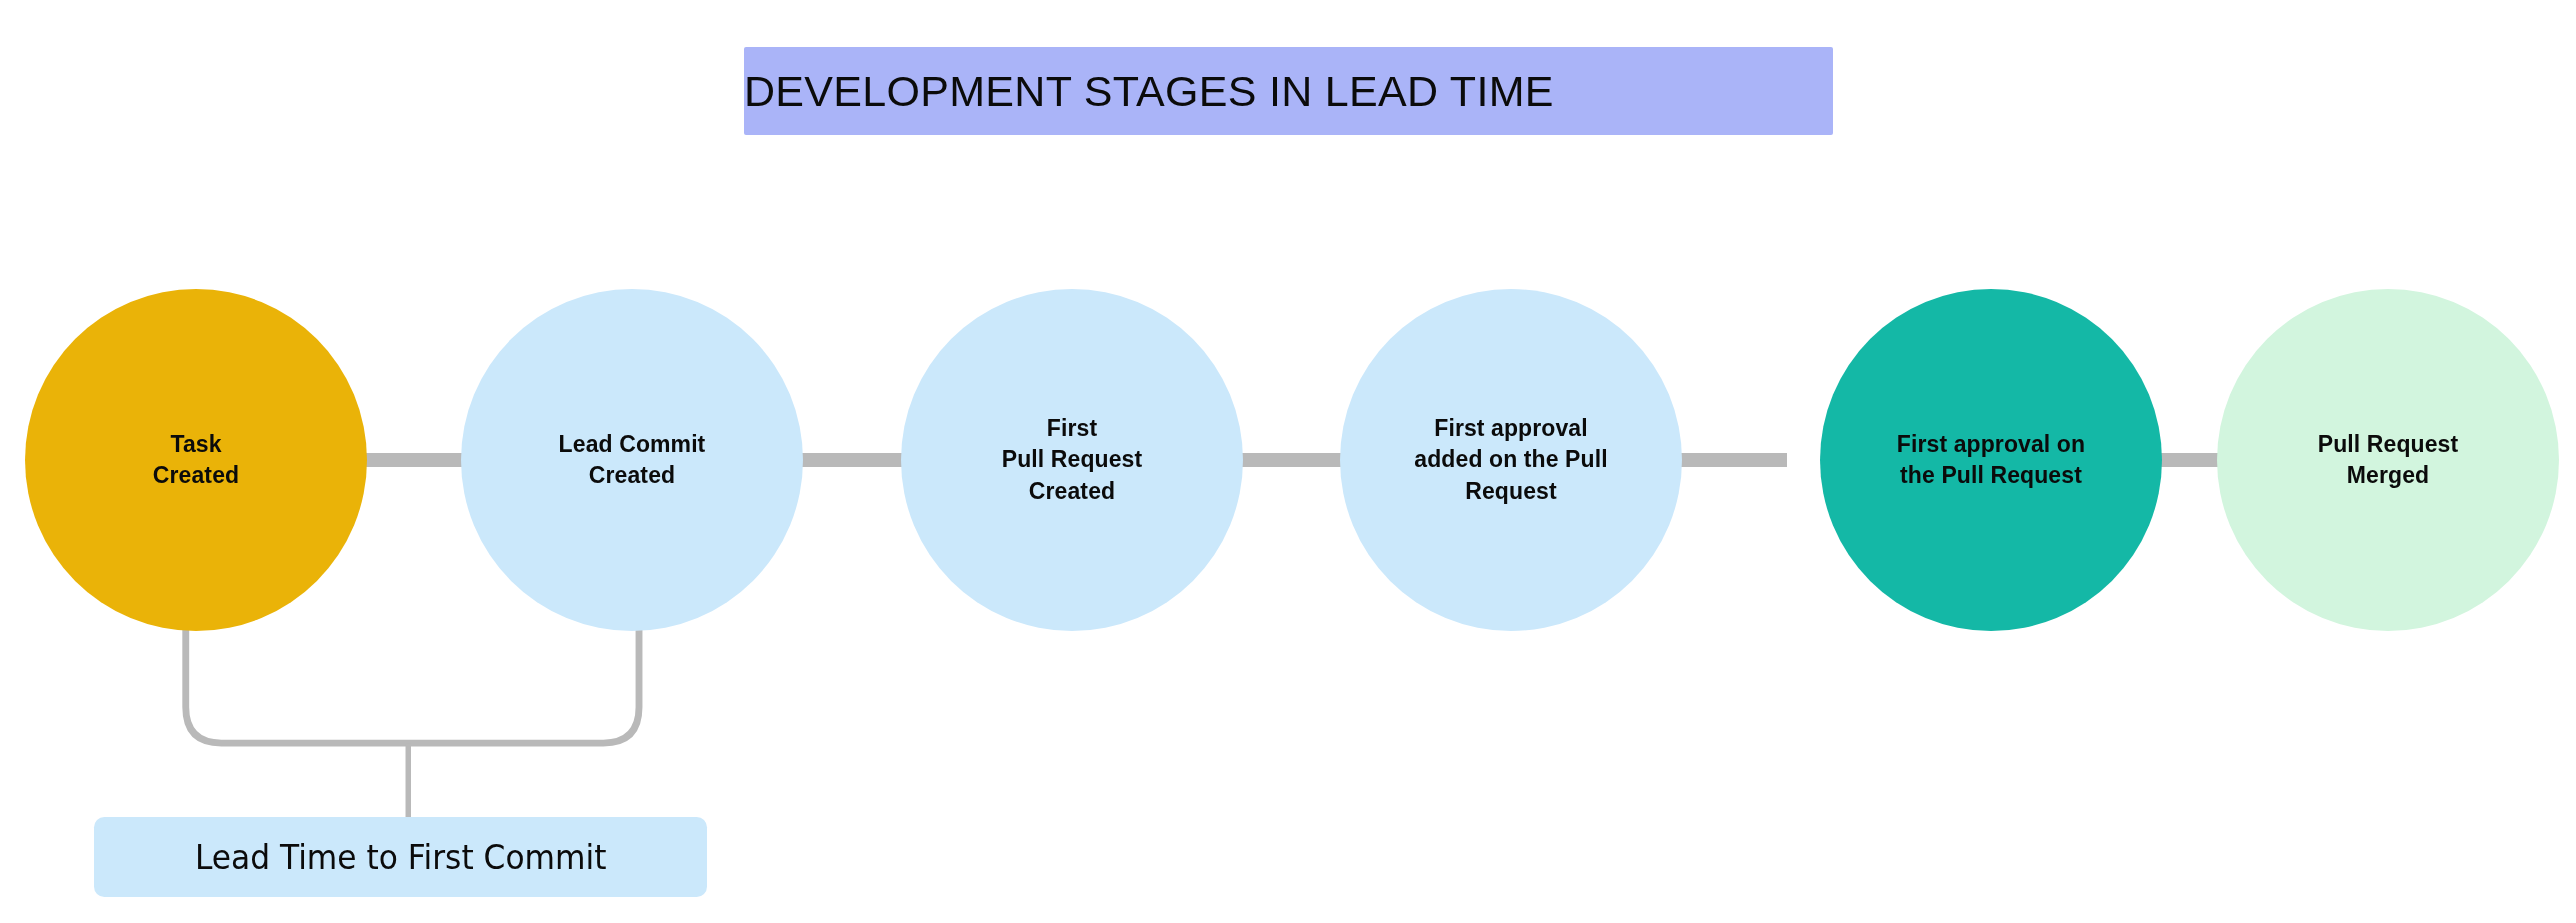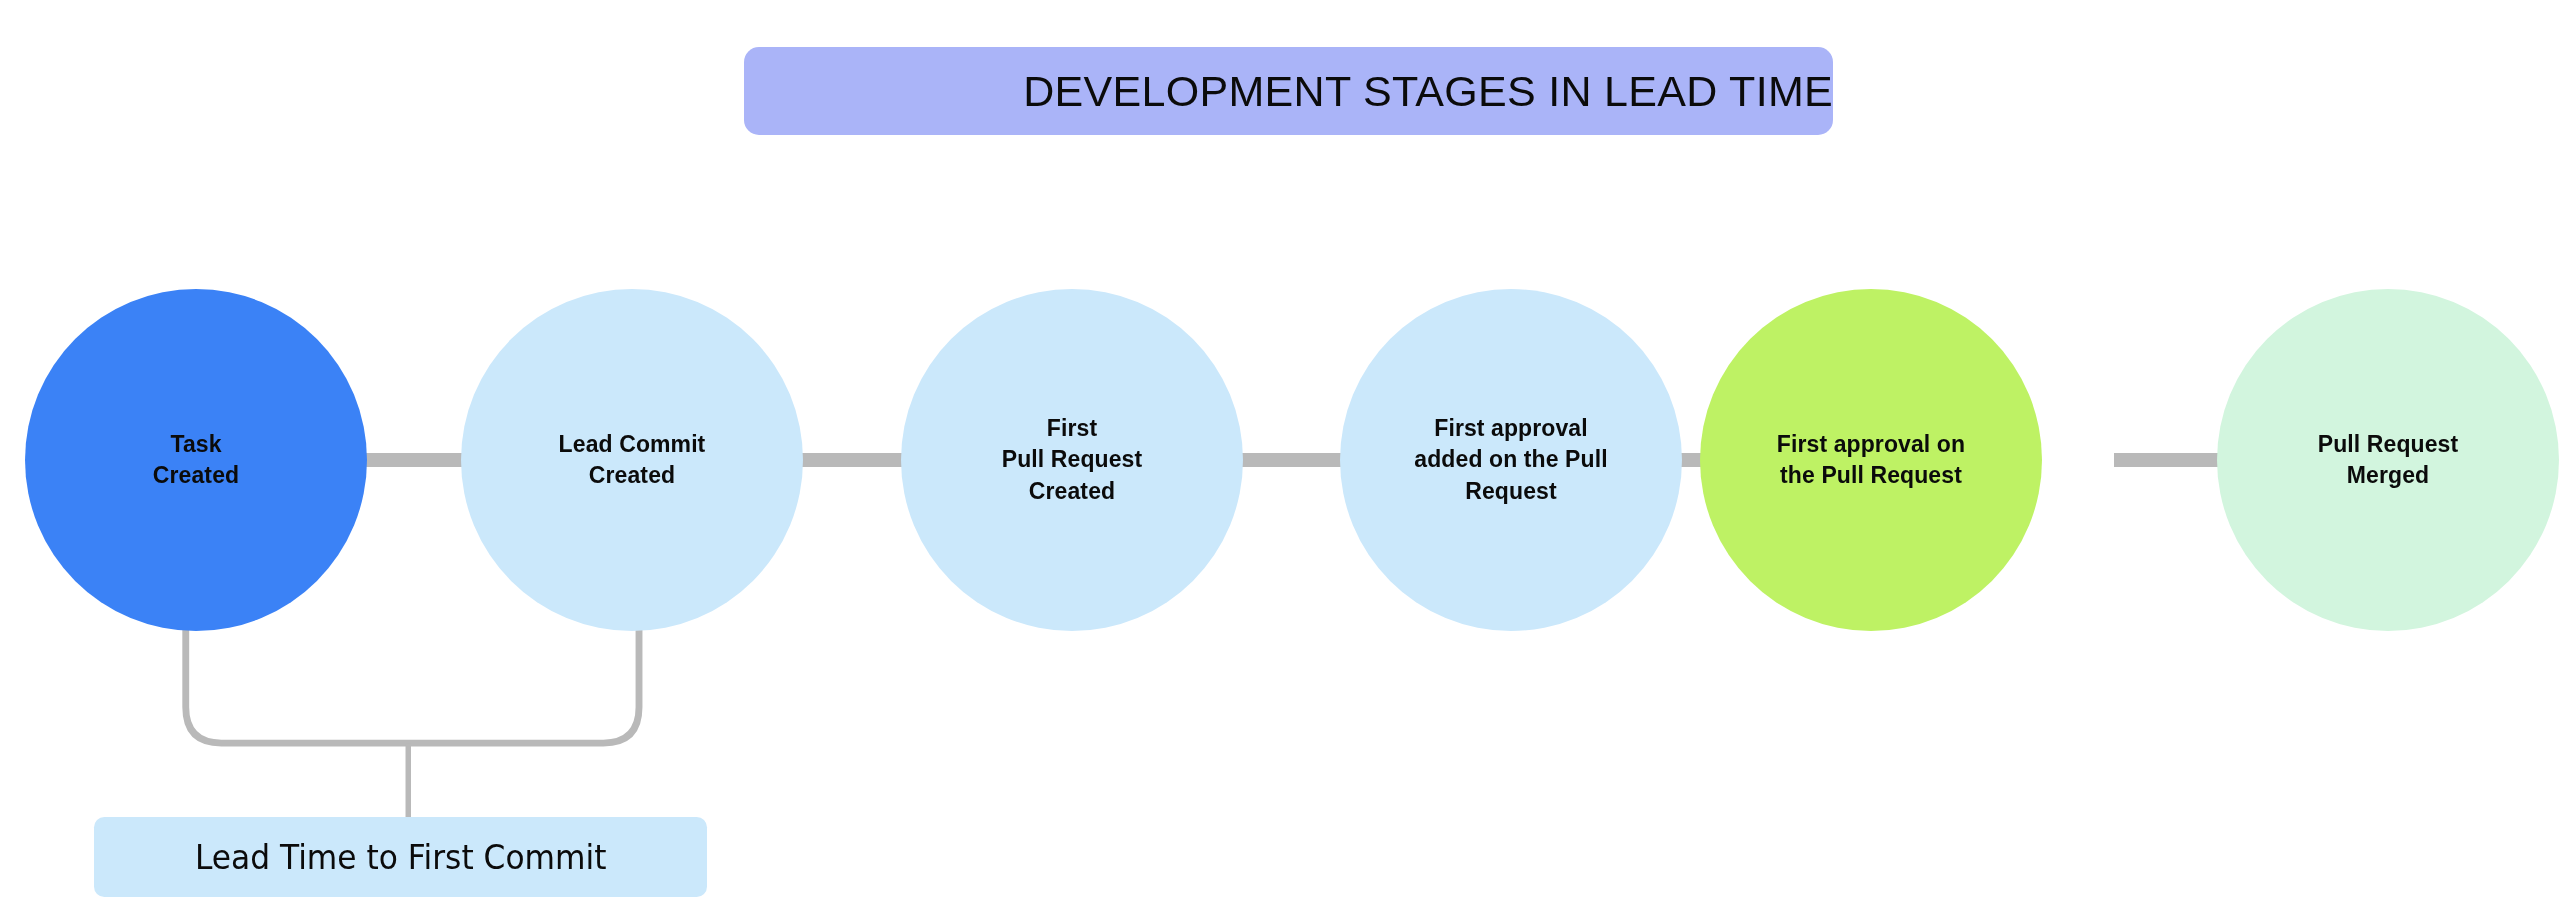--- a/index.html
+++ b/index.html
@@ -26,25 +26,25 @@
     background: #ffffff;
   }
 
   
   #title-banner {
     position: absolute;
     left: 744px;
     top: 47px;
     width: 1089px;
     height: 88px;
-    border-radius: 15px;
+    border-radius: 2px;
     background: #aab4f8;
     display: flex;
     align-items: center;
-    justify-content: flex-end;
+    justify-content: flex-start;
     box-sizing: border-box;
   }
   #title-text {
     font-family: "Liberation Sans", sans-serif;
     font-size: 43px;
     font-weight: 400;
     letter-spacing: 0.3px;
     color: #0b0b0b;
     white-space: nowrap;
     line-height: 1;
@@ -133,21 +133,21 @@
     <path d="M 270 905 L 270 1030 Q 270 1082 322 1082 L 878 1082 Q 930 1082 930 1030 L 930 905" fill="none" stroke="#b9b9b9" stroke-width="10" stroke-linecap="butt"></path>
     <line x1="594" y1="1082" x2="594" y2="1192" stroke="#b9b9b9" stroke-width="8"></line>
   </svg>
 
   <div class="connector" style="left:361px;  width:111px;"></div>
   <div class="connector" style="left:797px; width:111px;"></div>
   <div class="connector" style="left:1236px; width:111px;"></div>
   <div class="connector" style="left:1676px; width:111px;"></div>
   <div class="connector" style="left:2114px; width:111px;"></div>
 
-  <div class="stage-circle" style="left:25px;   background:#3b82f6;">
+  <div class="stage-circle" style="left:25px;   background:#eab308;">
     <span class="stage-label">Task
 Created</span>
   </div>
 
   <div class="stage-circle" style="left:461px;  background:#cbe8fb;">
     <span class="stage-label">Lead Commit
 Created</span>
   </div>
 
   <div class="stage-circle" style="left:901px; background:#cbe8fb;">
@@ -155,21 +155,21 @@
 Pull Request
 Created</span>
   </div>
 
   <div class="stage-circle" style="left:1340px; background:#cbe8fb;">
     <span class="stage-label">First approval
 added on the Pull
 Request</span>
   </div>
 
-  <div class="stage-circle" style="left:1700px; background:#bef264;justify-content:center;">
+  <div class="stage-circle" style="left:1820px; background:#14b8a6;justify-content:center;">
     <span class="stage-label">First approval on
 the Pull Request</span>
   </div>
 
   <div class="stage-circle" style="left:2217px; background:#d2f5de;">
     <span class="stage-label">Pull Request
 Merged</span>
   </div>
 
   <div id="annotation-box">

